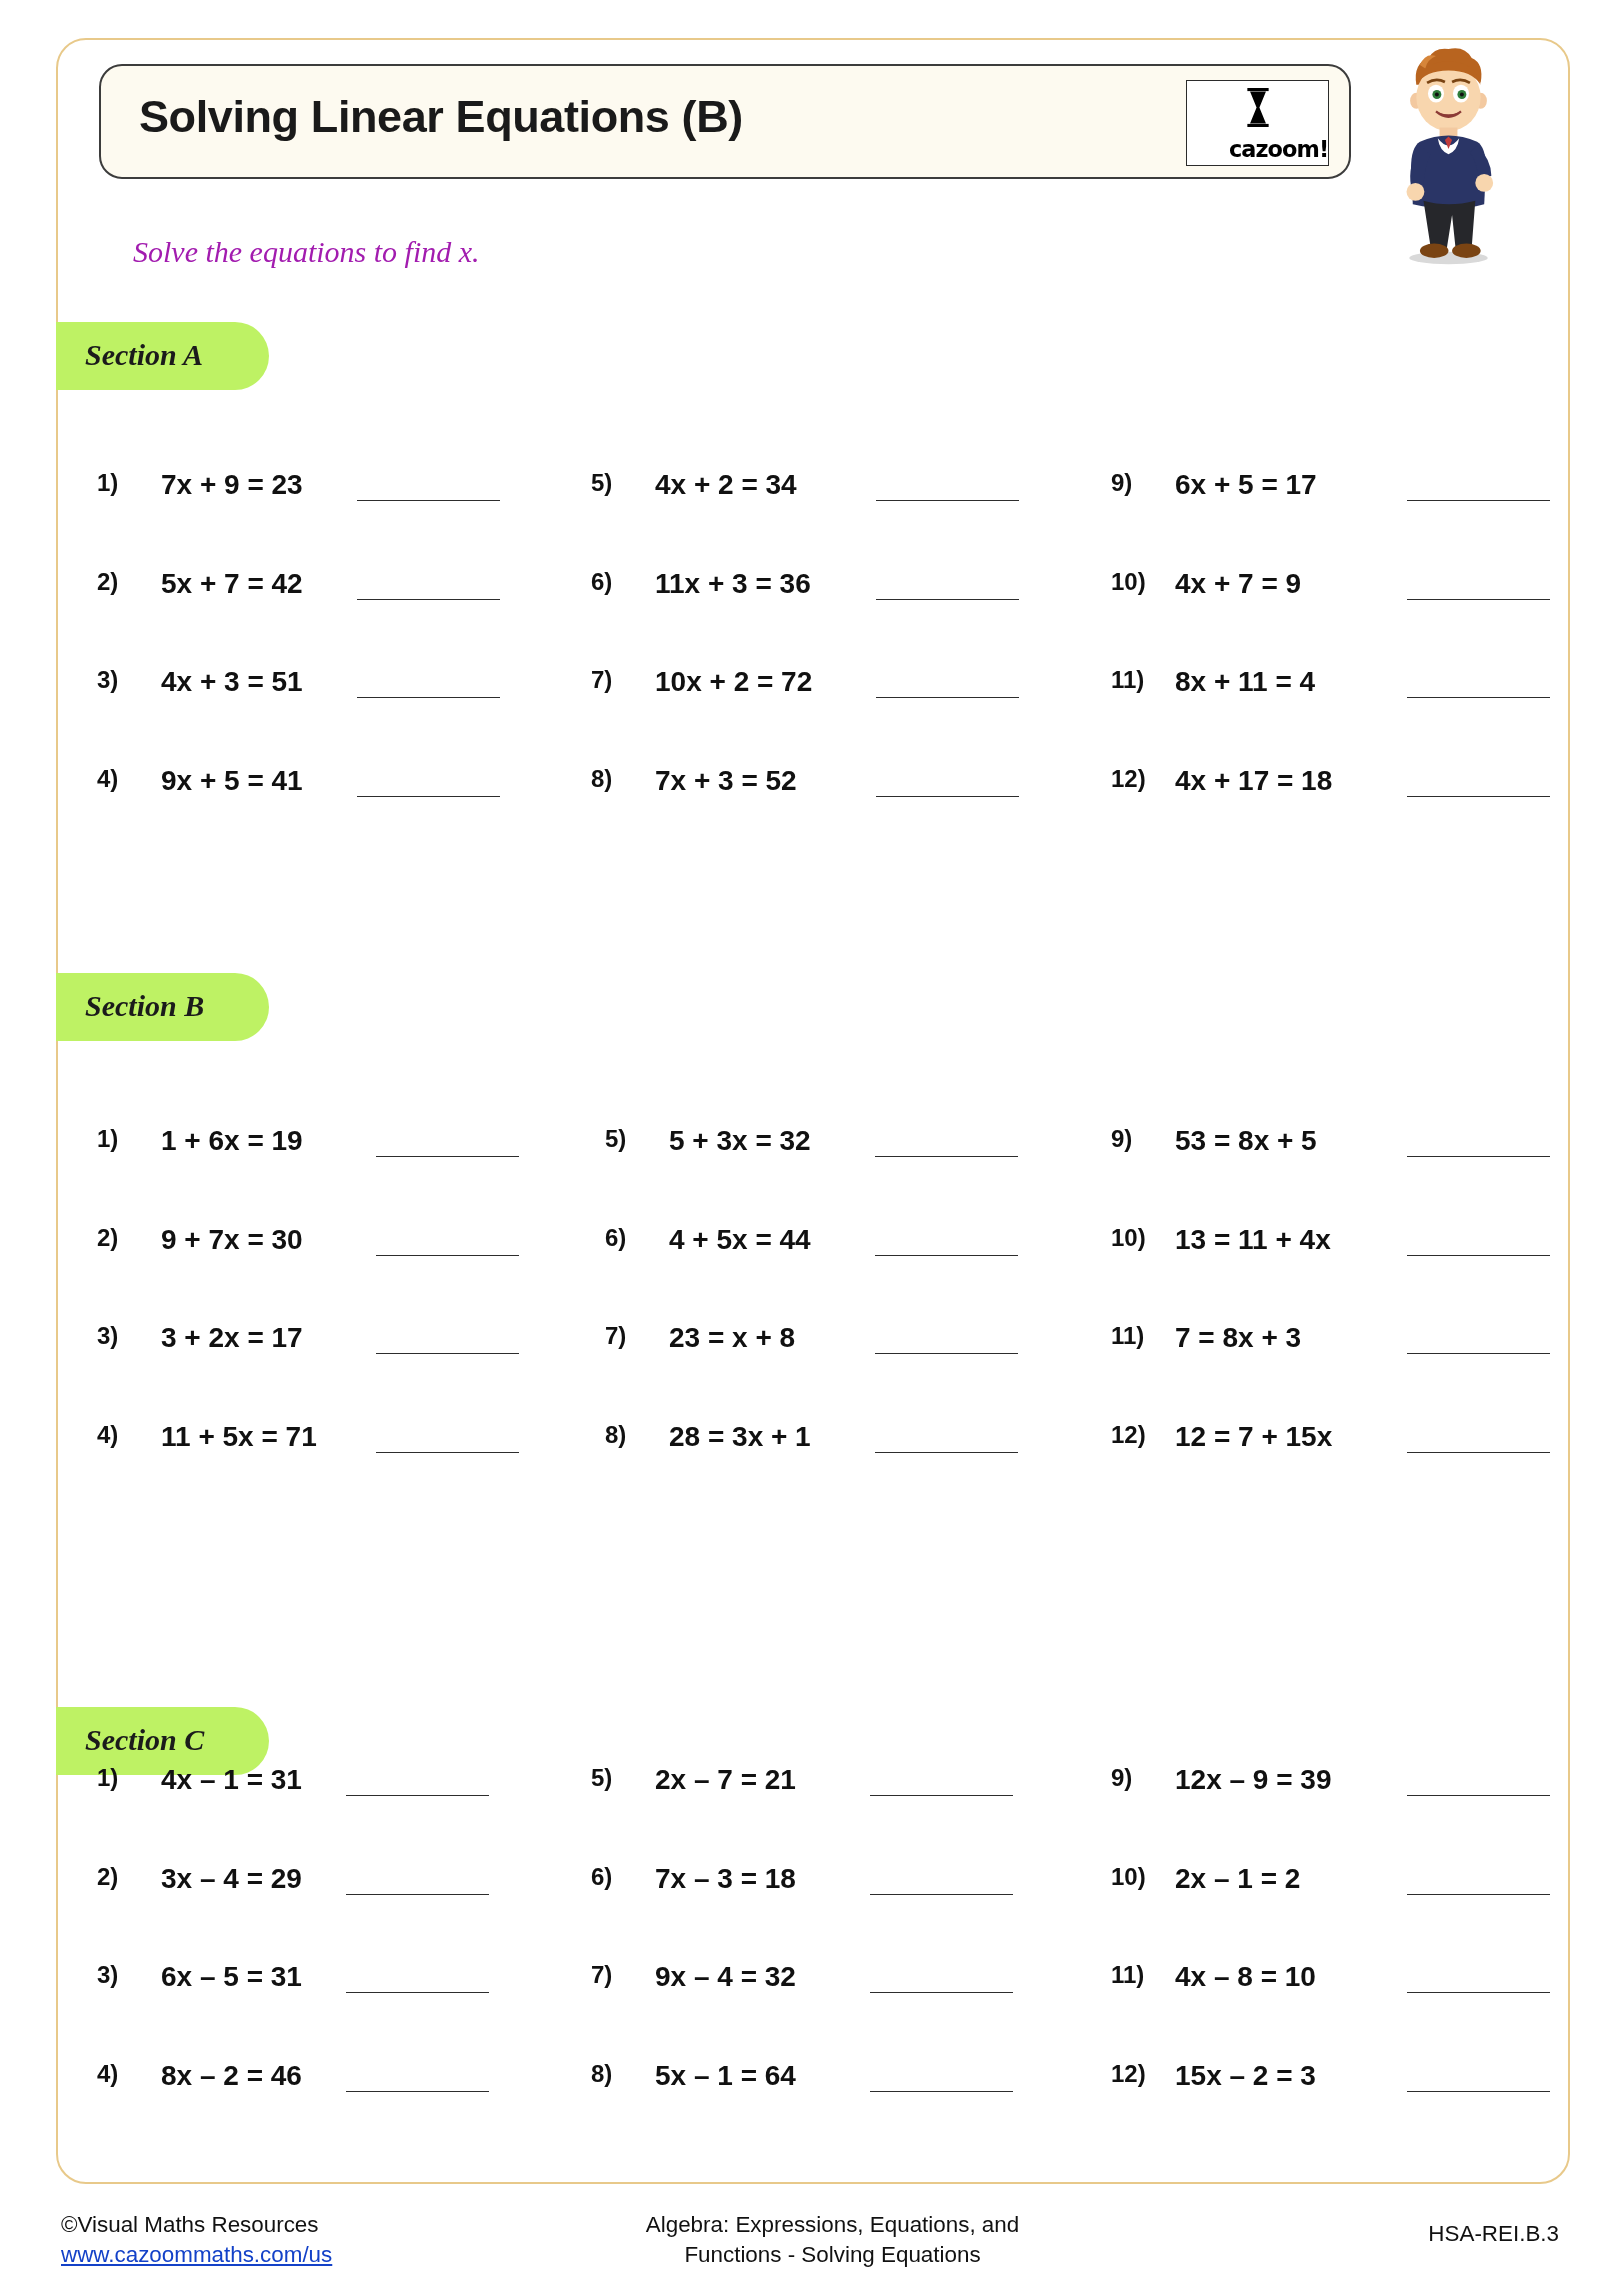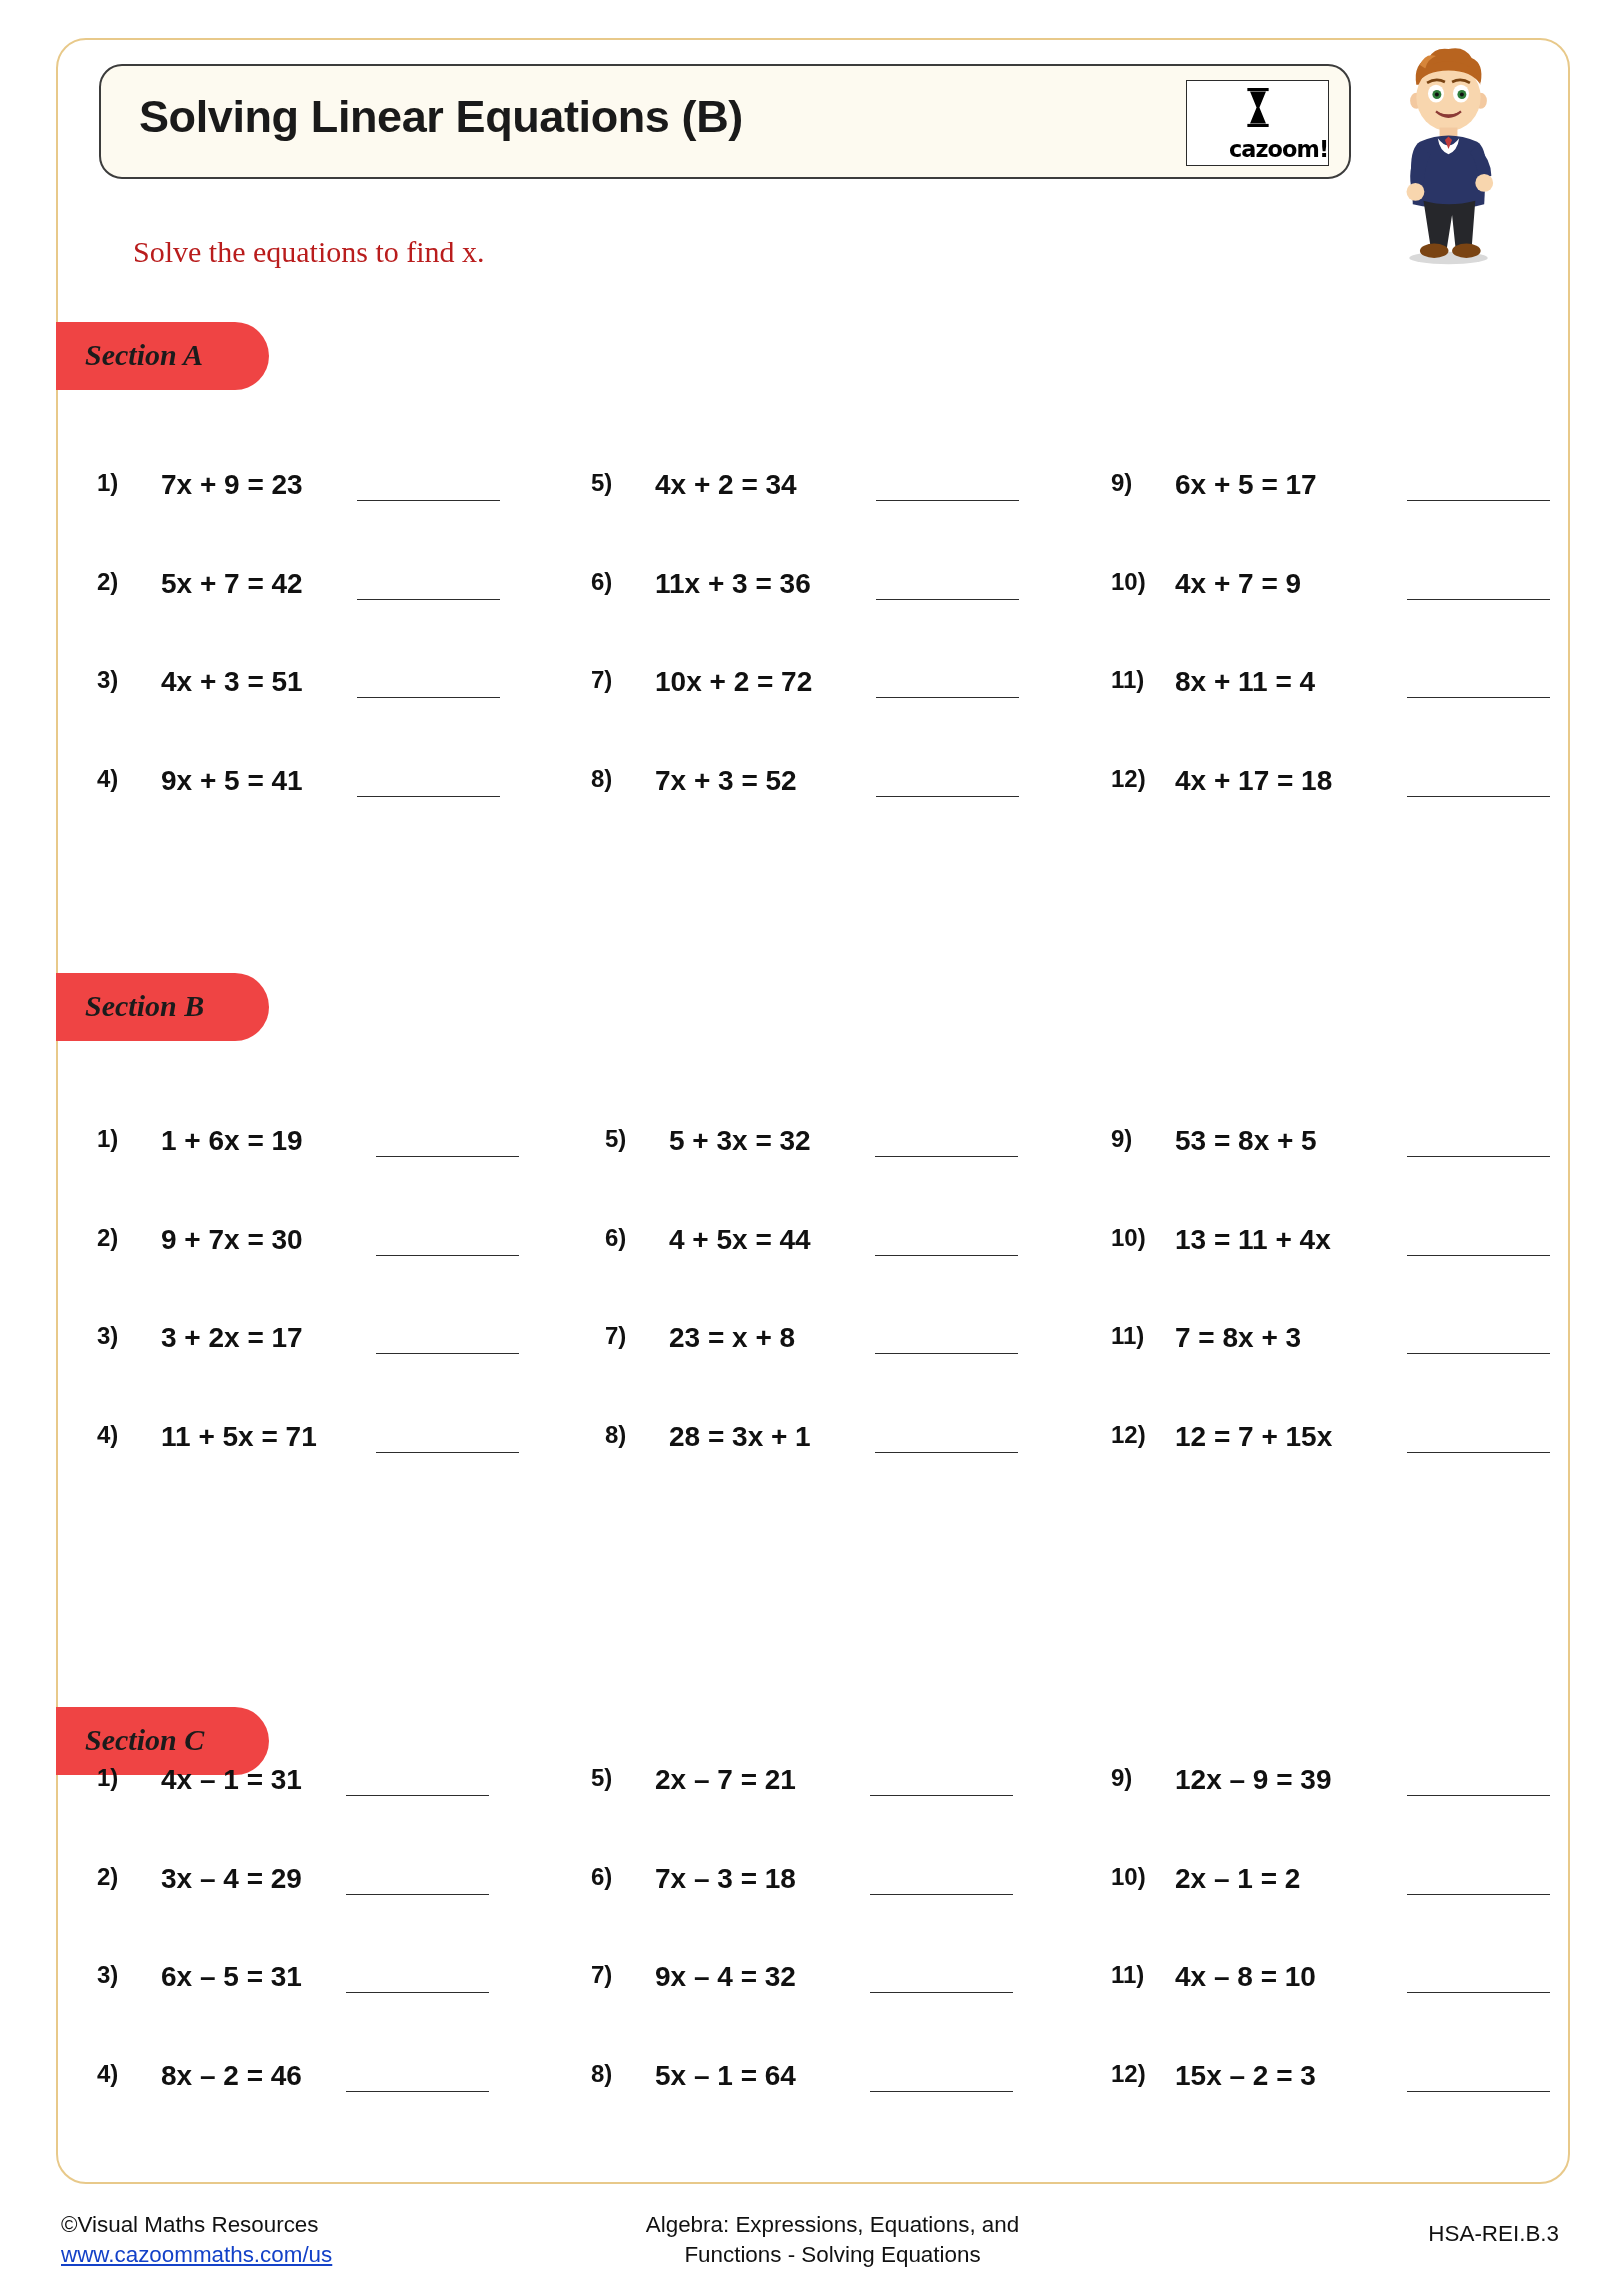--- a/index.html
+++ b/index.html
@@ -88,30 +88,31 @@
     left: 1386px;
     top: 45px;
     width: 125px;
     height: 224px;
   }
   .instruction {
     position: absolute;
     left: 133px;
     top: 235px;
     font-family: "Liberation Serif", serif;
+    font-style: italic;
     font-size: 30px;
-    color: #b91c1c;
+    color: #a21caf;
   }
   
   .section-tab {
     position: absolute;
     left: 56px;
     width: 213px;
     height: 68px;
-    background: #ef4444;
+    background: #bef264;
     border-radius: 0 34px 34px 0;
   }
   .section-tab span {
     position: absolute;
     left: 29px;
     top: 16px;
     font-family: "Liberation Serif", serif;
     font-weight: bold;
     font-style: italic;
     font-size: 30px;

